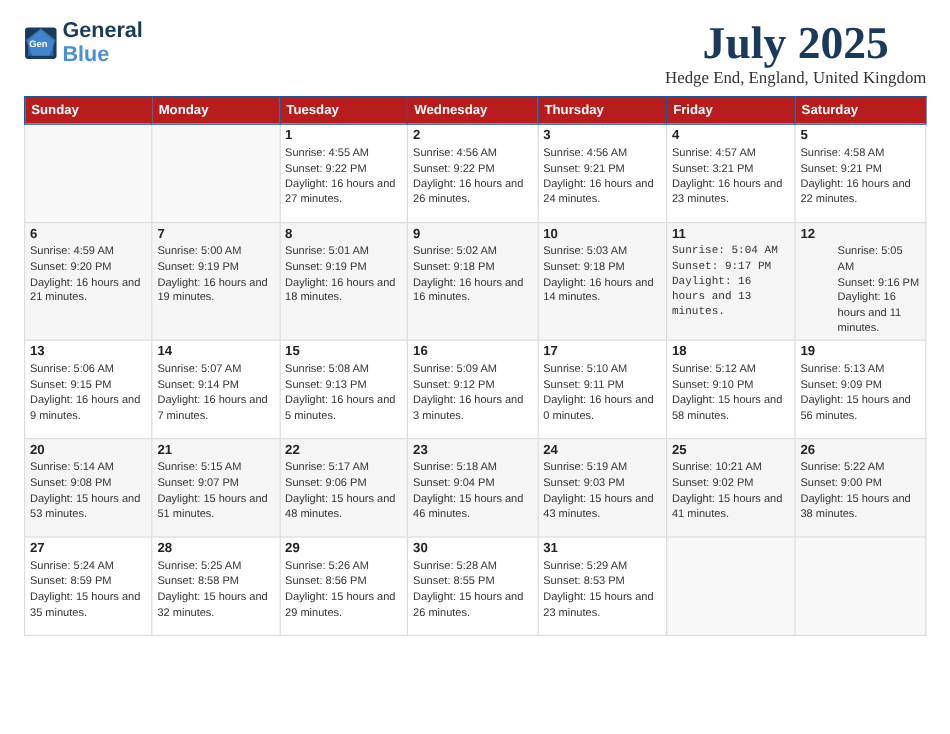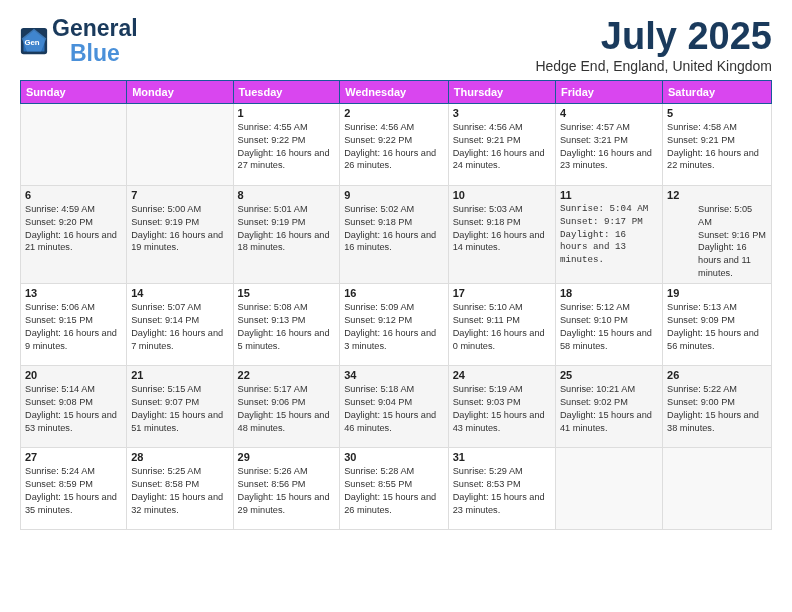--- a/index.html
+++ b/index.html
@@ -20,54 +20,54 @@
       justify-content: space-between;
       align-items: flex-start;
       margin-bottom: 6px;
     }
     .logo {
       display: flex;
       align-items: center;
       gap: 4px;
     }
     .logo-text {
-      font-size: 23px;
+      font-size: 18px;
       font-weight: bold;
       color: #1a3a5c;
       line-height: 1.1;
-      text-align: center;
     }
     .logo-text span {
       color: #4a90d9;
     }
     .logo-icon {
       width: 28px;
       height: 28px;
     }
     .title-block {
-      text-align: right;
+      text-align: center;
+      font-family: Liberation Serif, serif;
     }
     .month-title {
       font-size: 38px;
       font-weight: bold;
       color: #1a3a5c;
       line-height: 1.1;
     }
     .location {
       font-size: 14px;
       color: #333;
     }
     .calendar {
       width: 100%;
       border-collapse: collapse;
       border: 1px solid #ccc;
       font-size: 10px;
     }
     .calendar th {
-      background: #d946ef;
+      background: #b91c1c;
       color: #fff;
       text-align: left;
       padding: 5px 5px;
       font-size: 11px;
       font-weight: bold;
       border: 1px solid #1a5a9a;
     }
     .calendar td {
       vertical-align: top;
       border: 1px solid #ddd;
@@ -266,21 +266,21 @@
 Sunset: 9:07 PM
 Daylight: 15 hours and 51 minutes.</div>
           </td>
           <td>
             <div class="day-num">22</div>
             <div class="cell-text" style="white-space: pre-line;">Sunrise: 5:17 AM
 Sunset: 9:06 PM
 Daylight: 15 hours and 48 minutes.</div>
           </td>
           <td>
-            <div class="day-num">34</div>
+            <div class="day-num">23</div>
             <div class="cell-text" style="white-space: pre-line;">Sunrise: 5:18 AM
 Sunset: 9:04 PM
 Daylight: 15 hours and 46 minutes.</div>
           </td>
           <td>
             <div class="day-num">24</div>
             <div class="cell-text" style="white-space: pre-line;">Sunrise: 5:19 AM
 Sunset: 9:03 PM
 Daylight: 15 hours and 43 minutes.</div>
           </td>

